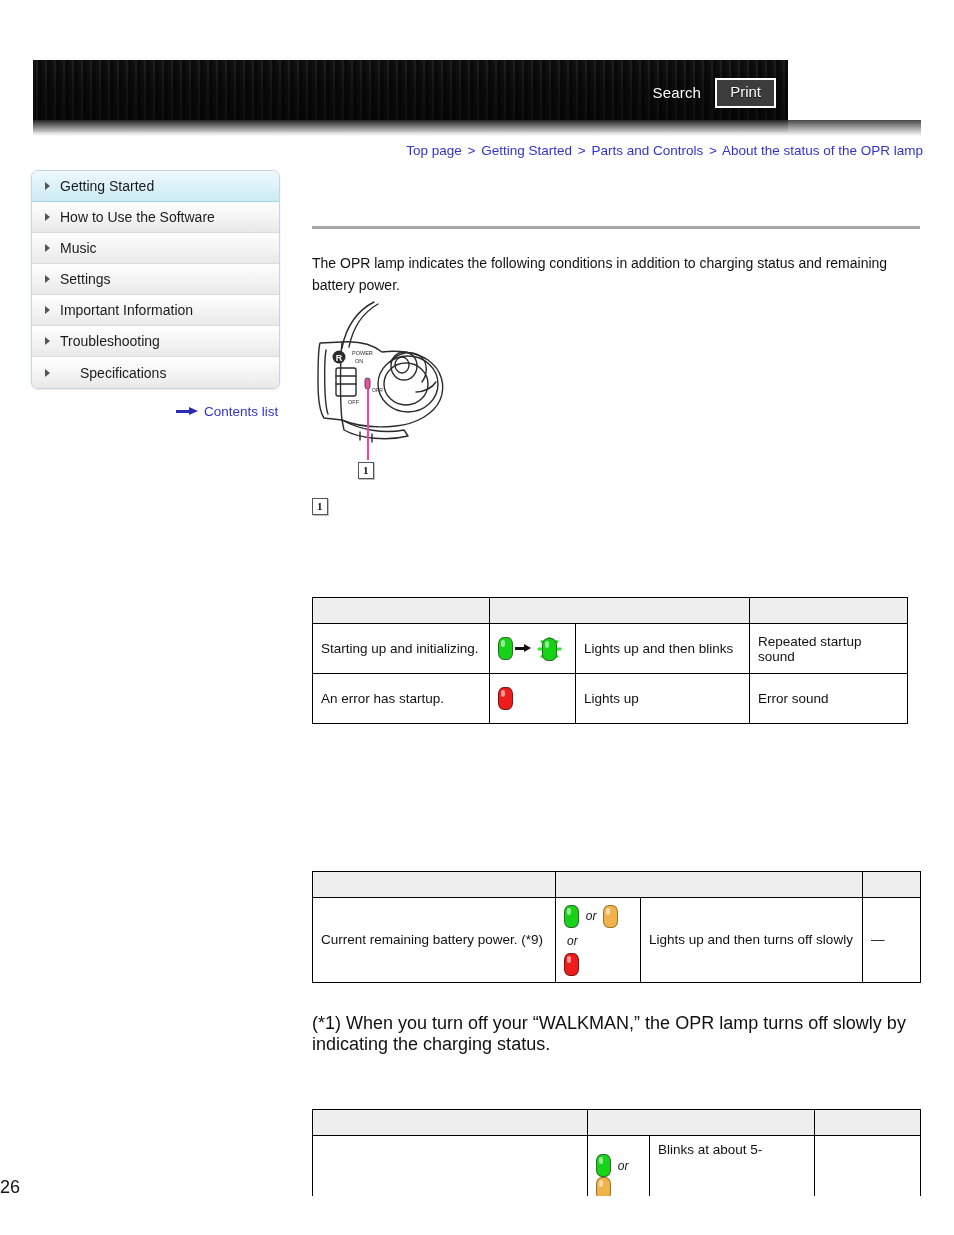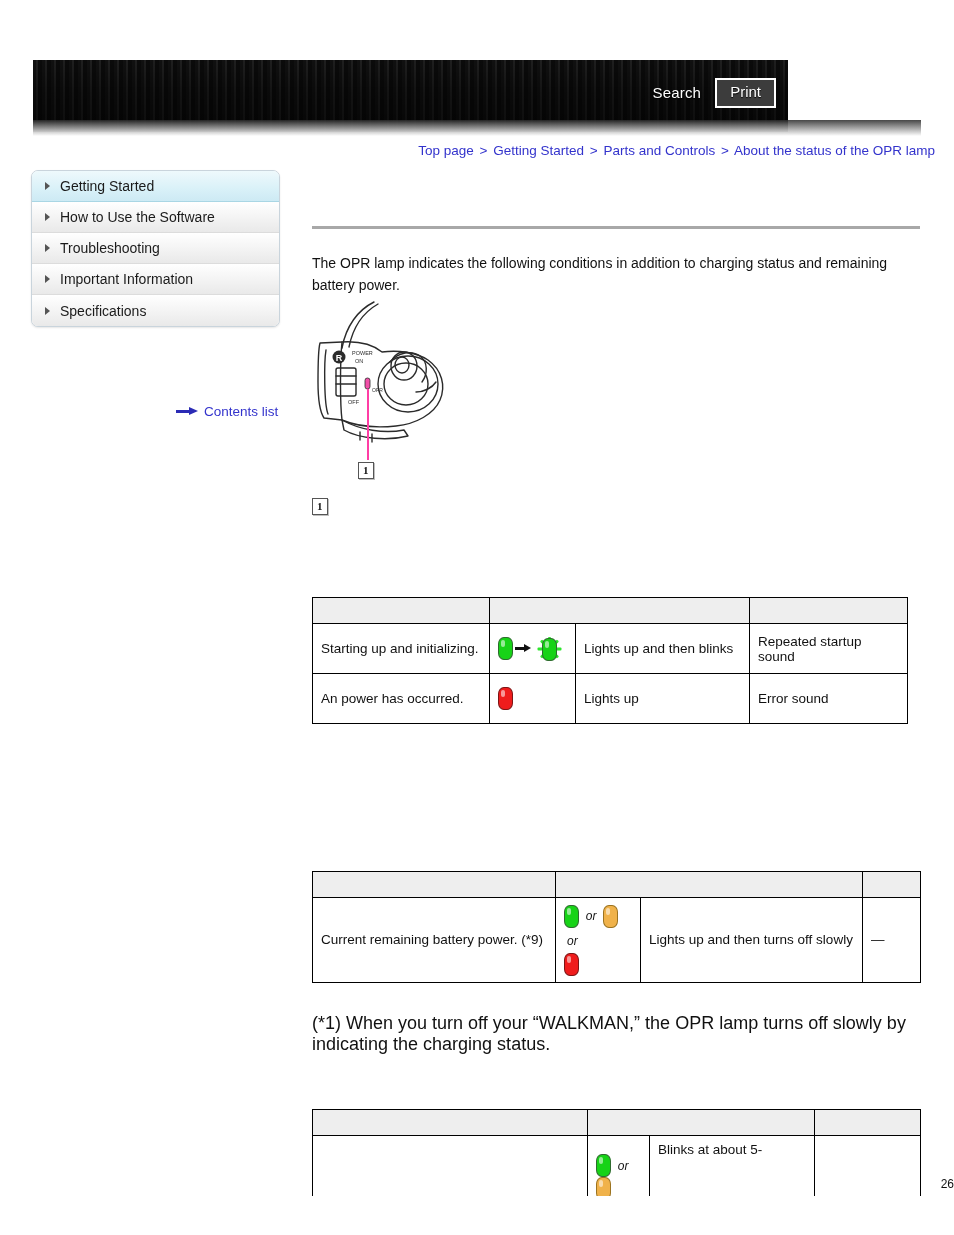--- a/index.html
+++ b/index.html
@@ -62,21 +62,21 @@
     background: #3c3c3c;
     padding: 4px 13px 5px 13px;
     line-height: 1.1;
     cursor: pointer;
     text-shadow: 0 1px 1px #000;
   }
 
   
   .breadcrumb {
     position: absolute;
-    left: 16px;
+    left: 4px;
     top: 143px;
     width: 919px;
     text-align: right;
     font-size: 13.5px;
     color: #3333cc;
     white-space: nowrap;
   }
   .breadcrumb .crumb { color: #3333cc; }
   .breadcrumb .sep { color: #3333cc; padding: 0 2px; }
 
@@ -97,21 +97,21 @@
     display: flex;
     align-items: center;
     padding-left: 13px;
     font-size: 14px;
     color: #1b1b1b;
     border-bottom: 1px solid #dcdcdc;
     background: linear-gradient(180deg, #ffffff 0%, #f3f3f3 55%, #e9e9e9 100%);
     cursor: pointer;
     box-sizing: border-box;
   }
-  .side-item:last-child { border-bottom: none; }
+  .side-item:last-child { border-bottom: none; gap: 20px; }
   .side-item.active {
     background: linear-gradient(180deg, #eef9fc 0%, #d9f1f8 60%, #cdeaf4 100%);
     border-bottom: 1px solid #a9d6e4;
   }
   .side-arrow {
     width: 0; height: 0;
     border-left: 5px solid #555;
     border-top: 4px solid transparent;
     border-bottom: 4px solid transparent;
     margin-right: 10px;
@@ -298,22 +298,22 @@
     width: 610px;
     font-size: 18px;
     color: #111;
   }
 
   .pagenum {
     position: absolute;
     left: 0;
     top: 1177px;
     width: 954px;
-    text-align: right;
-    font-size: 12px;
+    text-align: left;
+    font-size: 18px;
     color: #111;
   }
   
   .clip-mask {
     position: absolute;
     left: 0; top: 1196px; width: 954px; height: 39px;
     background: #ffffff;
   }
 </style>
 </head>
@@ -341,25 +341,33 @@
   <div class="side-item active">
     <span class="side-arrow"></span>
     <span>Getting Started</span>
   </div>
   <div class="side-item">
     <span class="side-arrow"></span>
     <span>How to Use the Software</span>
   </div>
   <div class="side-item">
     <span class="side-arrow"></span>
+    <span>Music</span>
+  </div>
+  <div class="side-item">
+    <span class="side-arrow"></span>
+    <span>Settings</span>
+  </div>
+  <div class="side-item">
+    <span class="side-arrow"></span>
+    <span>Important Information</span>
+  </div>
+  <div class="side-item">
+    <span class="side-arrow"></span>
     <span>Troubleshooting</span>
-  </div>
-  <div class="side-item">
-    <span class="side-arrow"></span>
-    <span>Important Information</span>
   </div>
   <div class="side-item">
     <span class="side-arrow"></span>
     <span>Specifications</span>
   </div>
 </div>
 
 <div class="contents-list">
   <span class="arrow-glyph"></span>
   <span>Contents list</span>
@@ -452,21 +460,21 @@
           <span class="ray" style="transform:rotate(225deg)"></span>
           <span class="ray" style="transform:rotate(270deg)"></span>
           <span class="ray" style="transform:rotate(315deg)"></span>
           <span class="lamp green"></span>
         </span>
       </td>
       <td>Lights up and then blinks</td>
       <td>Repeated startup sound</td>
     </tr>
     <tr>
-      <td>An power has occurred.</td>
+      <td>An error has startup.</td>
       <td class="lampcell">
         <span class="lamp red"></span>
       </td>
       <td>Lights up</td>
       <td>Error sound</td>
     </tr>
   </tbody>
 </table>
 
 <table class="tbl" id="table2">

